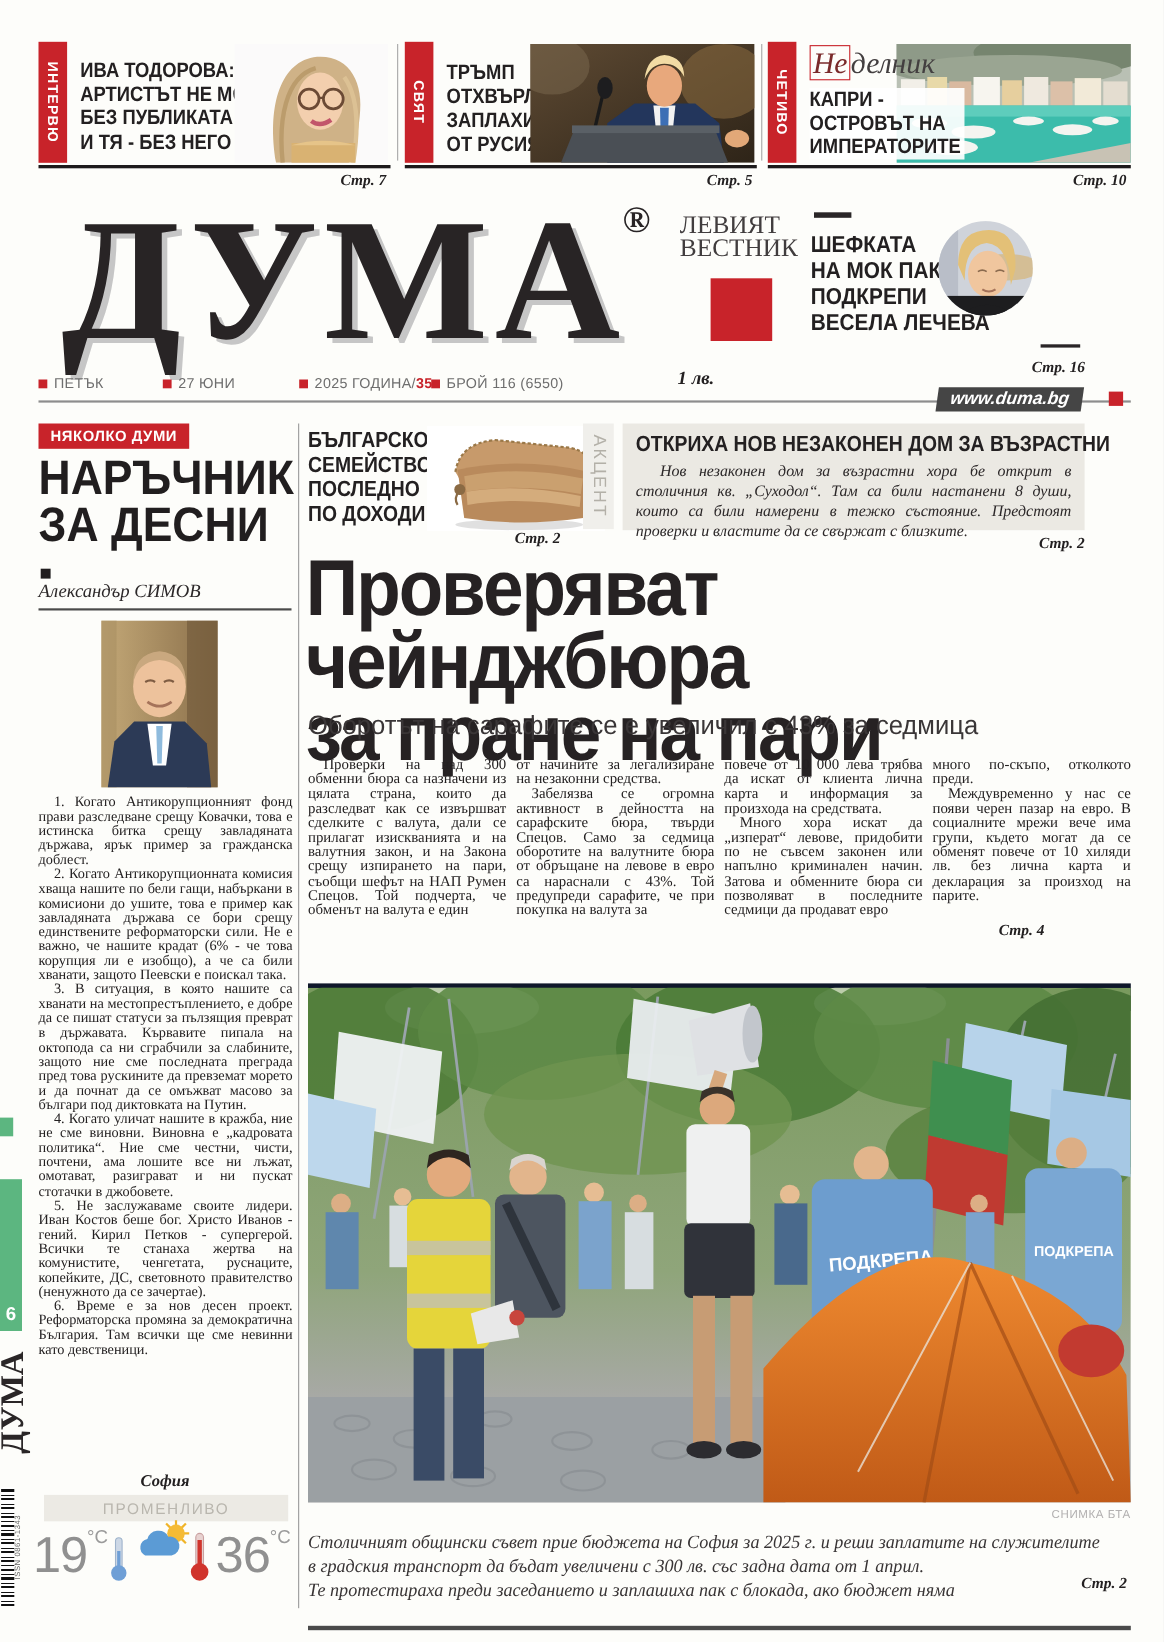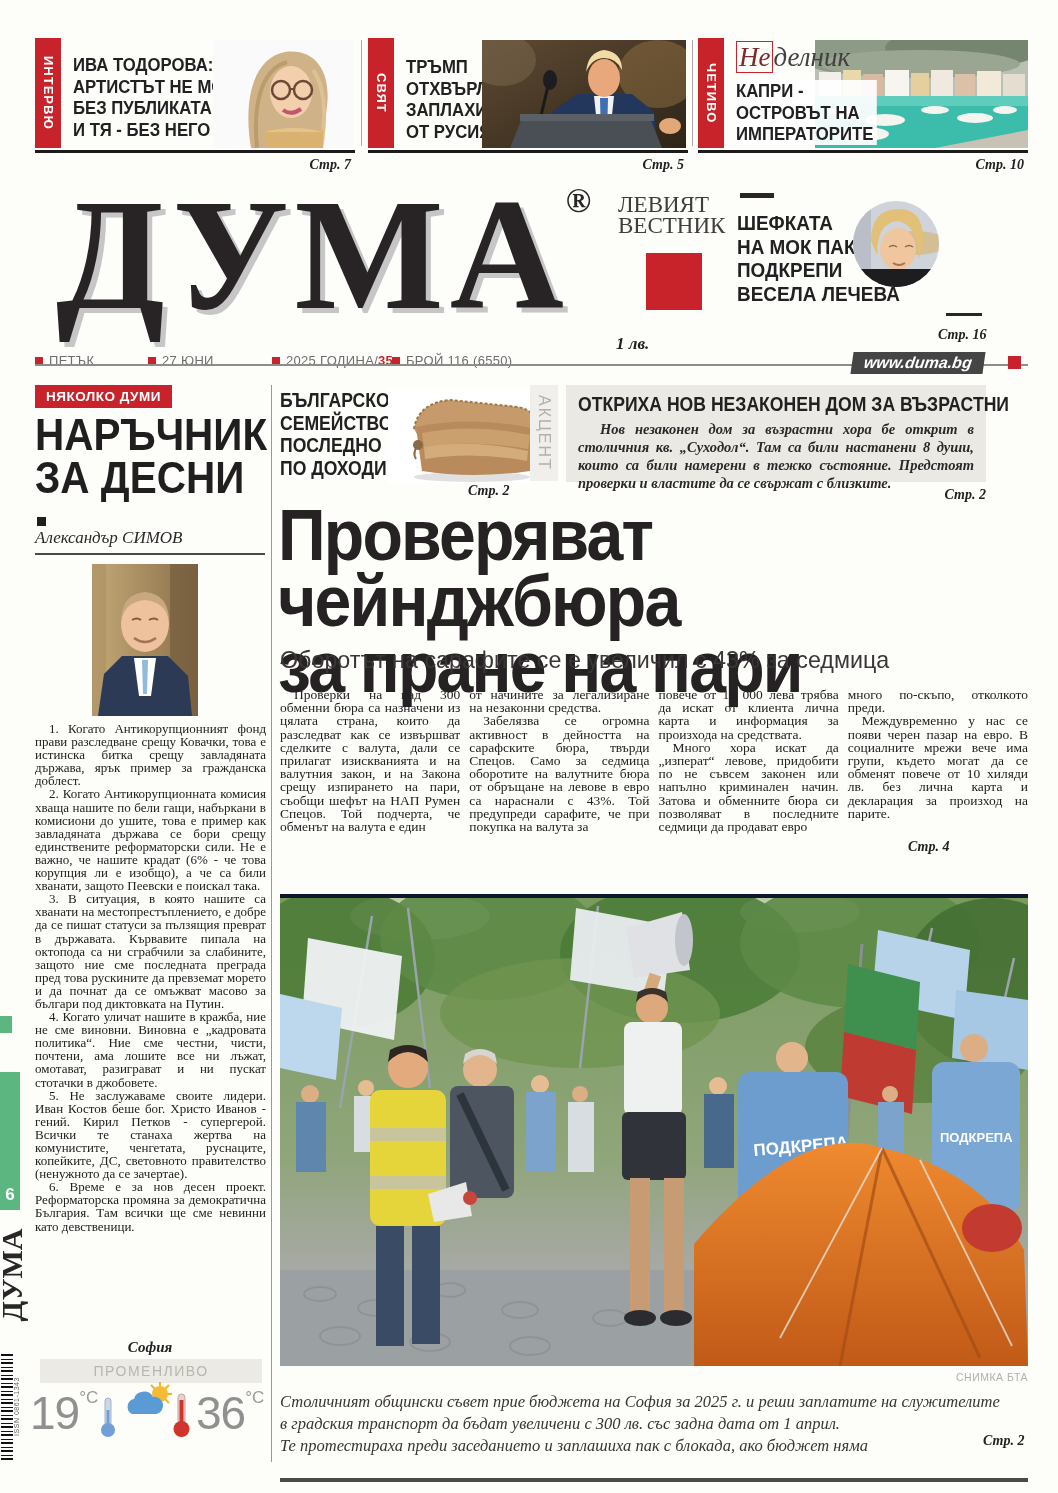--- a/index.html
+++ b/index.html
@@ -45,21 +45,21 @@
   .tagline{left:618px;top:194px;font-family:"Liberation Serif",serif;font-size:23px;line-height:21px;color:#413d3e;}
   .redsq{left:646px;top:253px;width:56px;height:57px;background:#c8232a;}
   .mh-dash{left:740px;top:193px;width:34px;height:5px;background:#2a2627;}
   .sidestory-title{left:737px;top:211px;font-size:21px;line-height:23.5px;font-weight:bold;
     transform:scaleX(.9);transform-origin:left top;color:#232021;}
   .sidestory-photo{left:853px;top:201px;width:86px;height:86px;border-radius:50%;overflow:hidden;}
   .sidestory-page{left:938px;top:291px;margin-top:36px;}
   .sidestory-rule{left:946px;top:313px;width:36px;height:3px;background:#2a2627;}
 
   
-  .dl{position:absolute;top:341px;font-size:13px;color:#6e6e6e;letter-spacing:.3px;margin-top:12px;}
+  .dl{position:absolute;top:341px;font-size:13px;color:#6e6e6e;letter-spacing:.3px;}
   .dl .sq{display:inline-block;width:8px;height:8px;background:#c8232a;margin-right:6px;}
   .dl .red{color:#c8232a;font-weight:bold;}
   .d1{left:35px;} .d2{left:148px;} .d3{left:272px;} .d4{left:392px;}
   .price{left:616px;top:334px;font-family:"Liberation Serif",serif;font-weight:bold;font-style:italic;font-size:17px;color:#232021;}
   .dlrule{left:35px;top:364px;width:993px;height:2px;background:#8d8d8d;}
   .website{left:852px;top:352px;background:#454545;color:#fff;font-weight:bold;font-style:italic;font-size:16px;
     padding:2px 12px;transform:skewX(-8deg);}
   .website-sq{left:1008px;top:356px;width:13px;height:13px;background:#c8232a;}
 
   
@@ -92,21 +92,21 @@
     transform:scaleX(.88);transform-origin:left top;}
   .wallet-photo{left:388px;top:387px;}
   .wallet-page{left:468px;top:483px;}
   .accent-strip{left:530px;top:385px;width:28px;height:96px;background:#f0efeb;color:#b3b0a8;
     font-size:16px;letter-spacing:2px;writing-mode:vertical-rl;text-orientation:sideways;
     display:flex;align-items:center;justify-content:center;}
   .news-box{left:566px;top:385px;width:420px;height:97px;background:#ebe9e3;padding:8px 12px;box-sizing:border-box;}
   .news-title{font-size:20px;font-weight:bold;transform:scaleX(.88);transform-origin:left top;
     white-space:nowrap;color:#232021;}
   .news-body{font-family:"Liberation Serif",serif;font-style:italic;font-size:14.5px;line-height:18px;
-    text-align:justify;color:#2c2829;margin-top:4px;text-indent:22px;font-weight:bold;}
+    text-align:justify;color:#2c2829;margin-top:4px;text-indent:22px;}
   .news-page{left:940px;top:487px;width:46px;text-align:right;}
 
   .headline{left:278px;top:502px;font-size:72px;line-height:66px;font-weight:bold;letter-spacing:-2px;
     transform:scaleX(.92);transform-origin:left top;color:#262223;}
   .subhead{left:280px;top:646px;font-size:24px;color:#3a3637;transform:scaleX(.97);transform-origin:left top;}
 
   .columns{left:280px;top:688px;width:748px;display:flex;gap:9px;}
   .col{width:181px;font-family:"Liberation Serif",serif;font-size:13.5px;line-height:13.2px;
     text-align:justify;color:#232021;}
   .col p{margin:0;}

